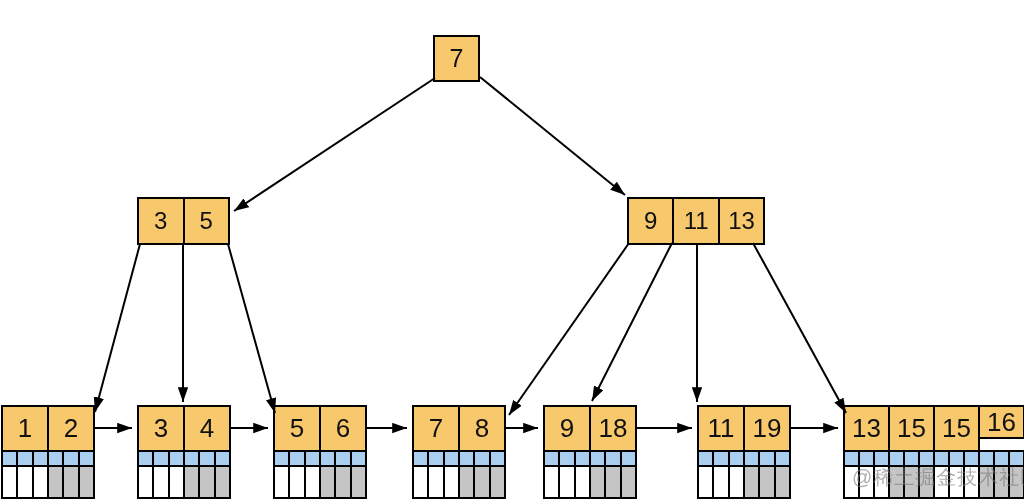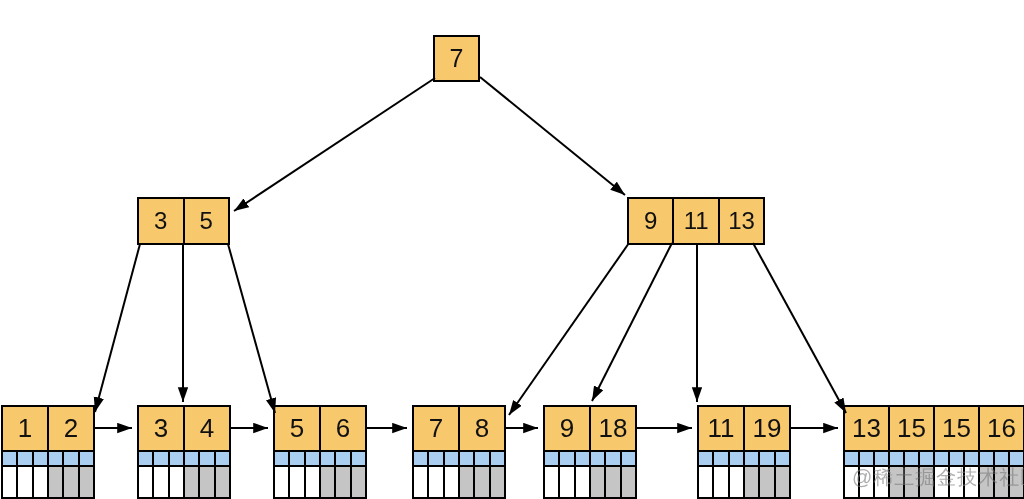--- a/index.html
+++ b/index.html
@@ -196,21 +196,21 @@
       <div class="cell gray" style="left: 903px; top: 465px; width: 17px; height: 34px;"></div>
       <div class="cell blue" style="left: 918px; top: 450px; width: 17px; height: 17px;"></div>
       <div class="cell gray" style="left: 918px; top: 465px; width: 17px; height: 34px;"></div>
       <div class="cell key leaf-key" style="left: 933px; top: 405px; width: 47px; height: 47px;">15</div>
       <div class="cell blue" style="left: 933px; top: 450px; width: 17px; height: 17px;"></div>
       <div class="cell white" style="left: 933px; top: 465px; width: 17px; height: 34px;"></div>
       <div class="cell blue" style="left: 948px; top: 450px; width: 17px; height: 17px;"></div>
       <div class="cell white" style="left: 948px; top: 465px; width: 17px; height: 34px;"></div>
       <div class="cell blue" style="left: 963px; top: 450px; width: 17px; height: 17px;"></div>
       <div class="cell white" style="left: 963px; top: 465px; width: 17px; height: 34px;"></div>
-      <div class="cell key leaf-key" style="left: 978px; top: 405px; width: 47px; height: 47px;">16</div>
+      <div class="cell key leaf-key" style="left: 978px; top: 405px; width: 47px; height: 34px;">16</div>
       <div class="cell blue" style="left: 978px; top: 450px; width: 17px; height: 17px;"></div>
       <div class="cell gray" style="left: 978px; top: 465px; width: 17px; height: 34px;"></div>
       <div class="cell blue" style="left: 993px; top: 450px; width: 17px; height: 17px;"></div>
       <div class="cell gray" style="left: 993px; top: 465px; width: 17px; height: 34px;"></div>
       <div class="cell blue" style="left: 1008px; top: 450px; width: 17px; height: 17px;"></div>
       <div class="cell gray" style="left: 1008px; top: 465px; width: 17px; height: 34px;"></div>
     </div>
 
   <div class="watermark">@稀土掘金技术社区</div>
 

